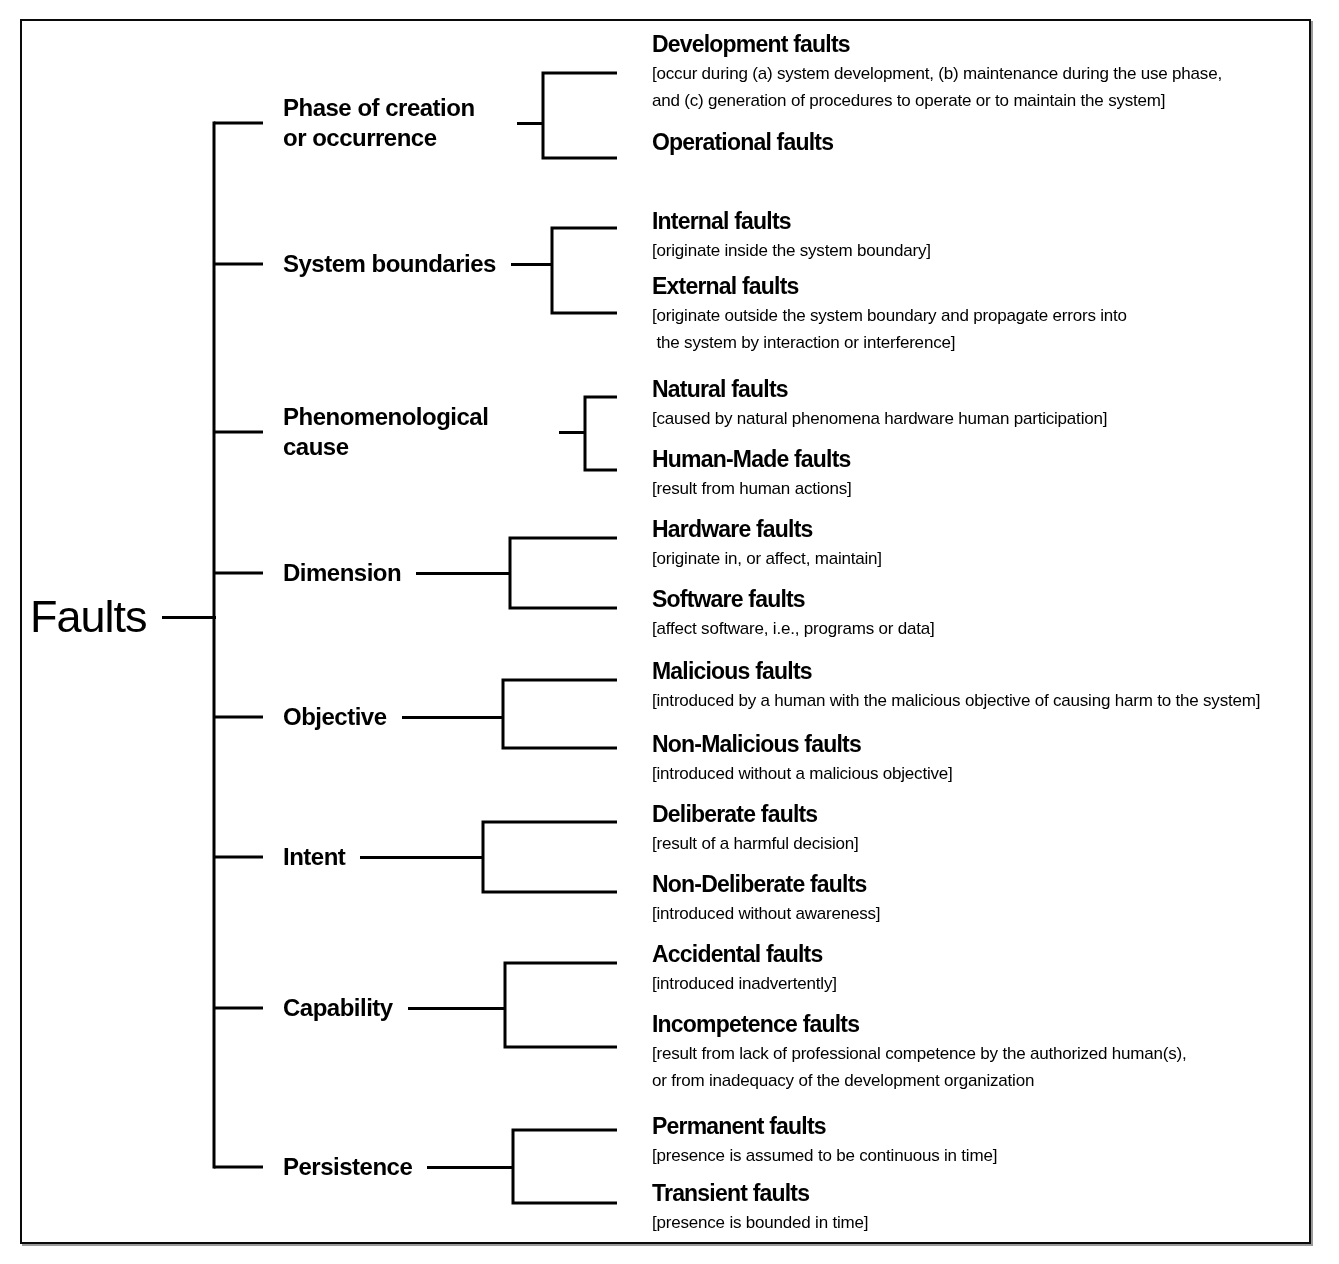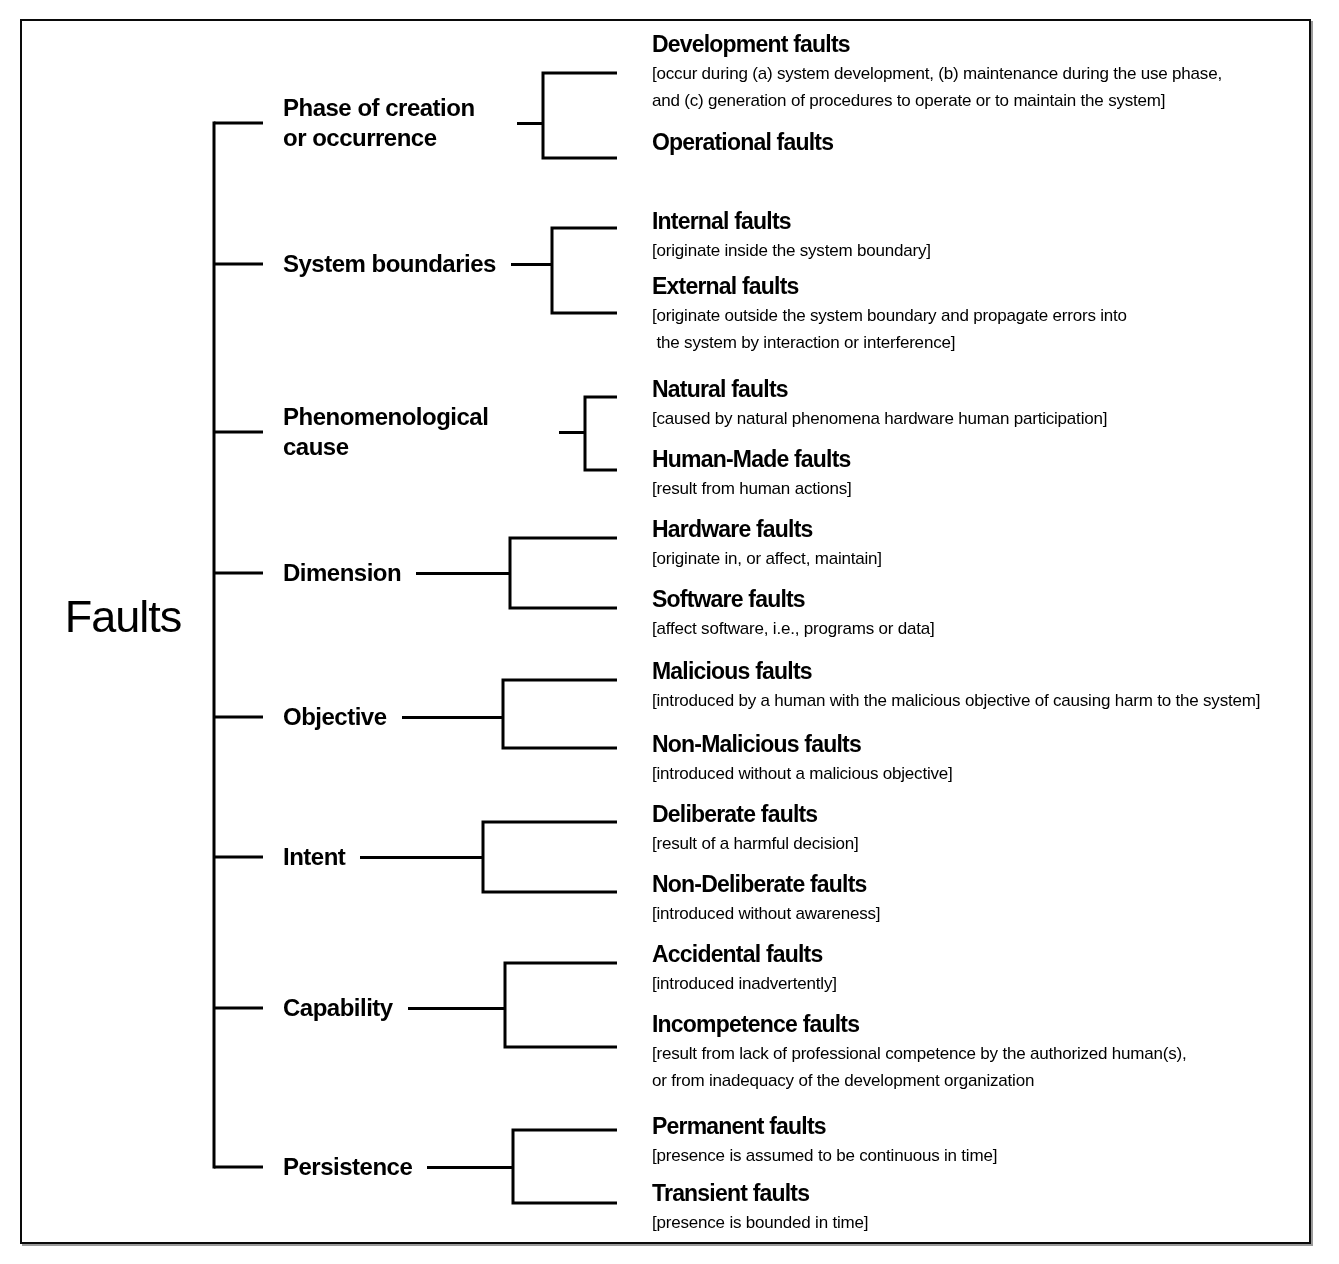--- a/index.html
+++ b/index.html
@@ -23,21 +23,21 @@
     width: 1339px; height: 1264px;
   }
   svg.connectors {
     position: absolute; left: 0; top: 0;
   }
   
   .root-row {
     position: absolute;
     left: 30px; top: 589px;
     width: 186px; height: 56px;
-    display: flex; align-items: center; flex-direction: column;
+    display: flex; align-items: center;
   }
   .root-label {
     font-size: 45px;
     letter-spacing: -1px;
     line-height: 56px;
     white-space: nowrap;
   }
   .conn-line {
     flex: 1 1 auto;
     min-width: 26px;

